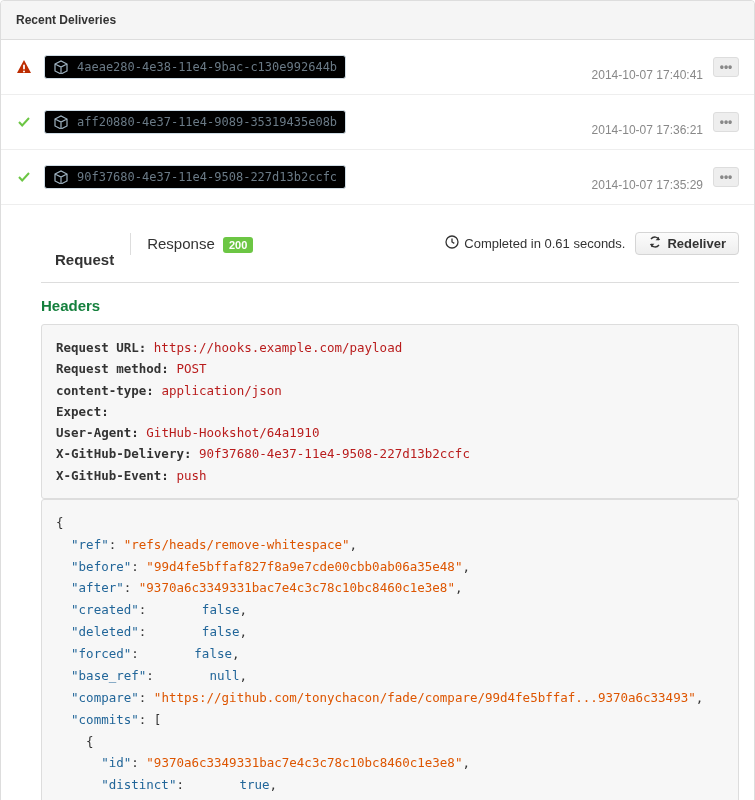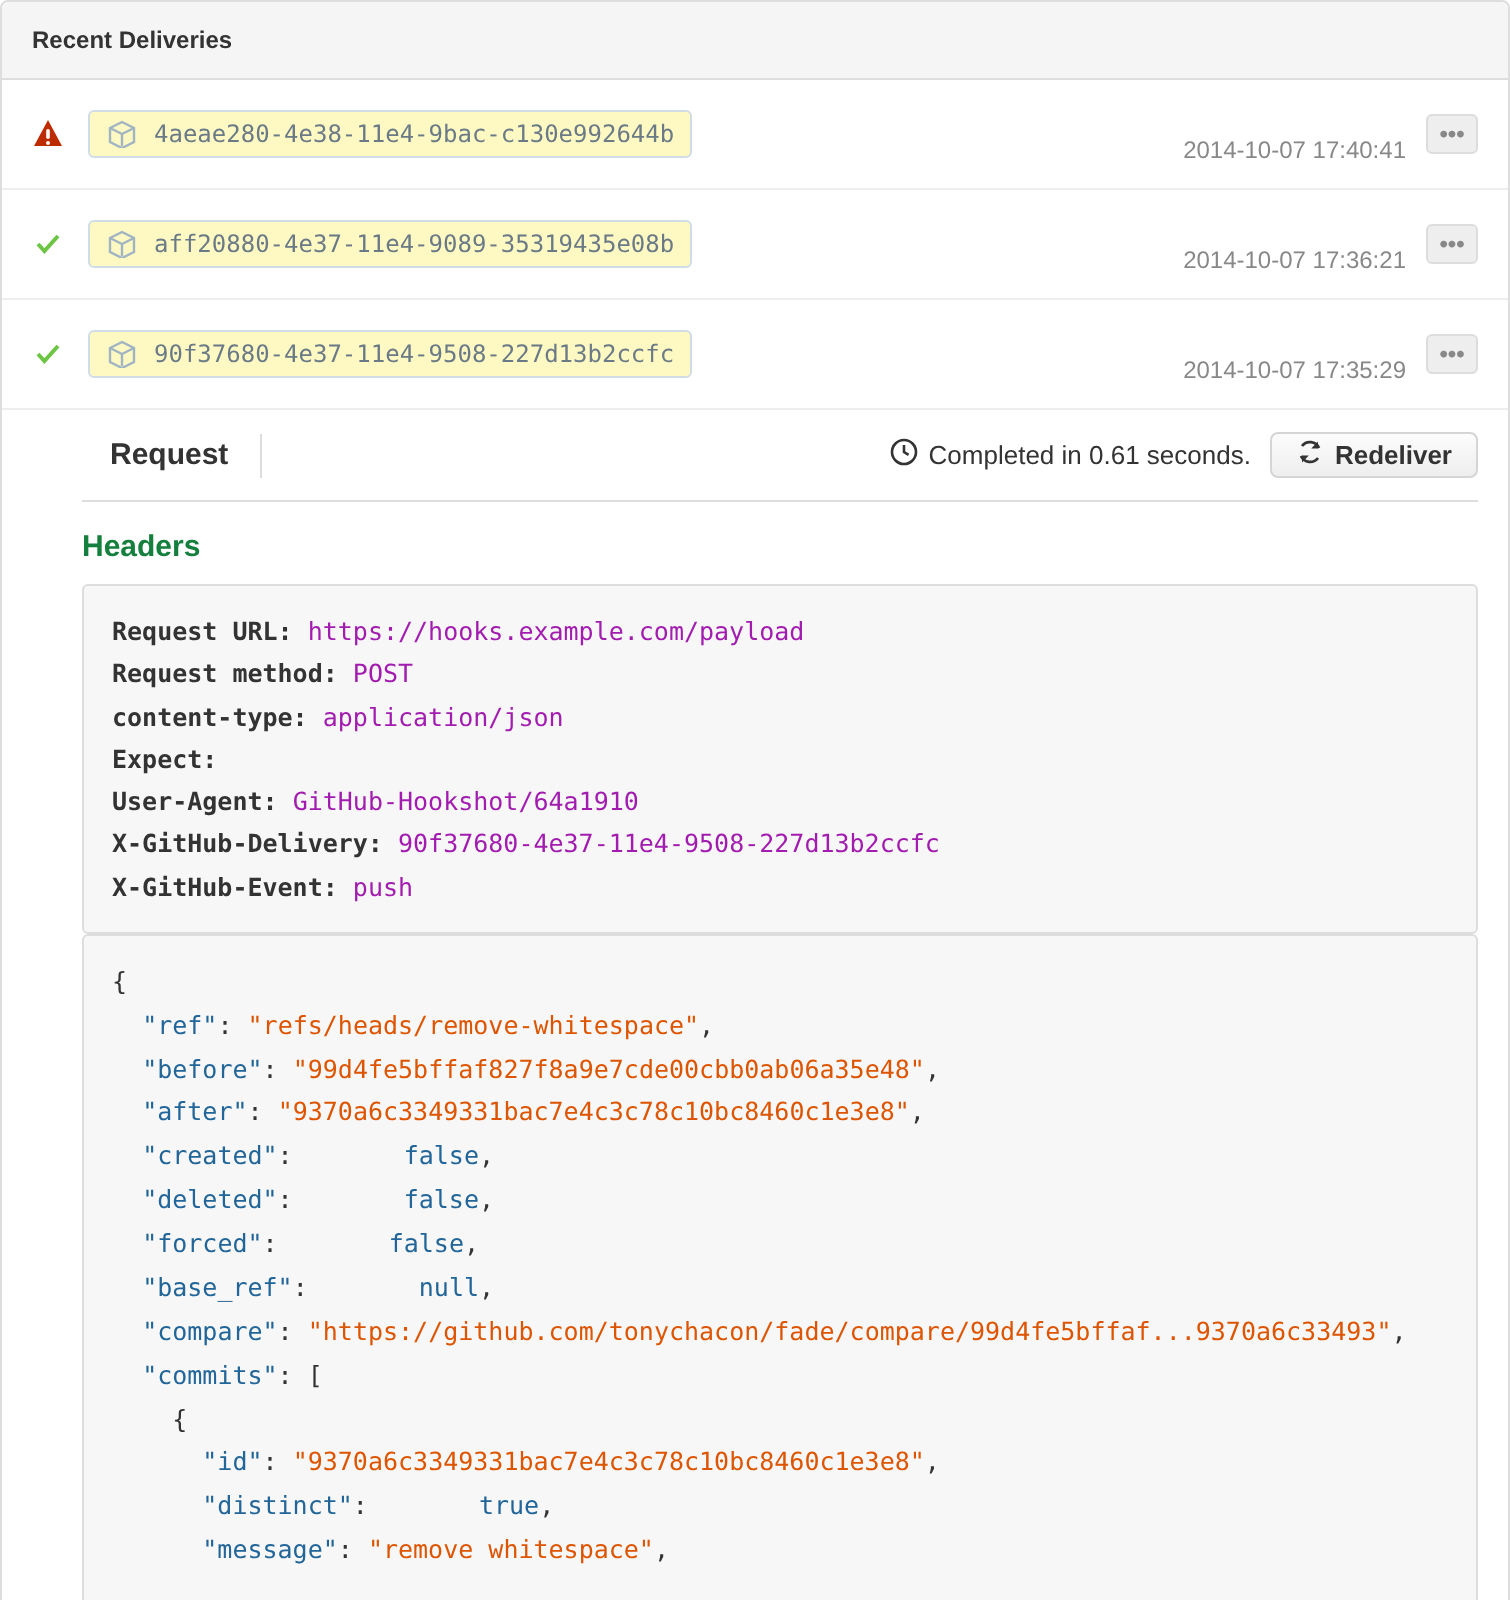--- a/index.html
+++ b/index.html
@@ -34,21 +34,21 @@
   .status-icon {
     width: 16px;
     height: 16px;
     margin-right: 12px;
     flex-shrink: 0;
     display: inline-flex;
     align-items: center;
     justify-content: center;
   }
   .uuid-pill {
-    background: #fef9c3;
+    background: #000000;
     border: 1px solid #d0dde6;
     border-radius: 3px;
     padding: 4px 8px;
     display: inline-flex;
     align-items: center;
     font-family: Consolas, Menlo, monospace;
     font-size: 12px;
     color: #6a7a86;
     cursor: pointer;
   }
@@ -91,20 +91,21 @@
   }
   .tab {
     padding: 6px 14px;
     font-size: 15px;
     color: #333;
     cursor: pointer;
     font-weight: 400;
   }
   .tab.active {
     font-weight: 600;
+    margin-top: 32px;
   }
   .tab-divider {
     width: 1px;
     height: 22px;
     background: #ddd;
     margin: 0 2px;
   }
   .badge-200 {
     background: #6cc644;
     color: #fff;
@@ -152,21 +153,21 @@
     border-radius: 3px;
     padding: 12px 14px;
     font-family: Menlo, Consolas, monospace;
     font-size: 12.5px;
     line-height: 1.7;
     white-space: pre;
     overflow: hidden;
     color: #333;
   }
   .code-box .k { font-weight: bold; color: #333; }
-  .code-box .v { color: #a21caf; }
+  .code-box .v { color: #b91c1c; }
   .payload-box {
     background: #f7f7f7;
     border: 1px solid #ddd;
     border-radius: 3px;
     padding: 12px 14px;
     font-family: Menlo, Consolas, monospace;
     font-size: 12.5px;
     line-height: 1.75;
     white-space: pre;
     overflow: hidden;
@@ -240,20 +241,24 @@
       <span class="spacer"></span>
       <span class="timestamp">2014-10-07 17:35:29</span>
       <span class="dots">•••</span>
     </div>
 
     <div class="detail-panel">
 
       <div class="tabs-row">
         <div class="tab active">Request</div>
         <div class="tab-divider"></div>
+        <div class="tab">
+          <span>Response</span>
+          <span class="badge-200">200</span>
+        </div>
         <div class="tabs-right">
           <span class="completed">
             <span>
               <svg width="14" height="14" viewBox="0 0 14 14">
                   <circle cx="7" cy="7" r="6" fill="none" stroke="#333" stroke-width="1.3"></circle>
                   <path d="M7 3.5V7l2.3 1.4" fill="none" stroke="#333" stroke-width="1.3"></path>
                 </svg>
             </span>
             <span>Completed in 0.61 seconds.</span>
           </span>

